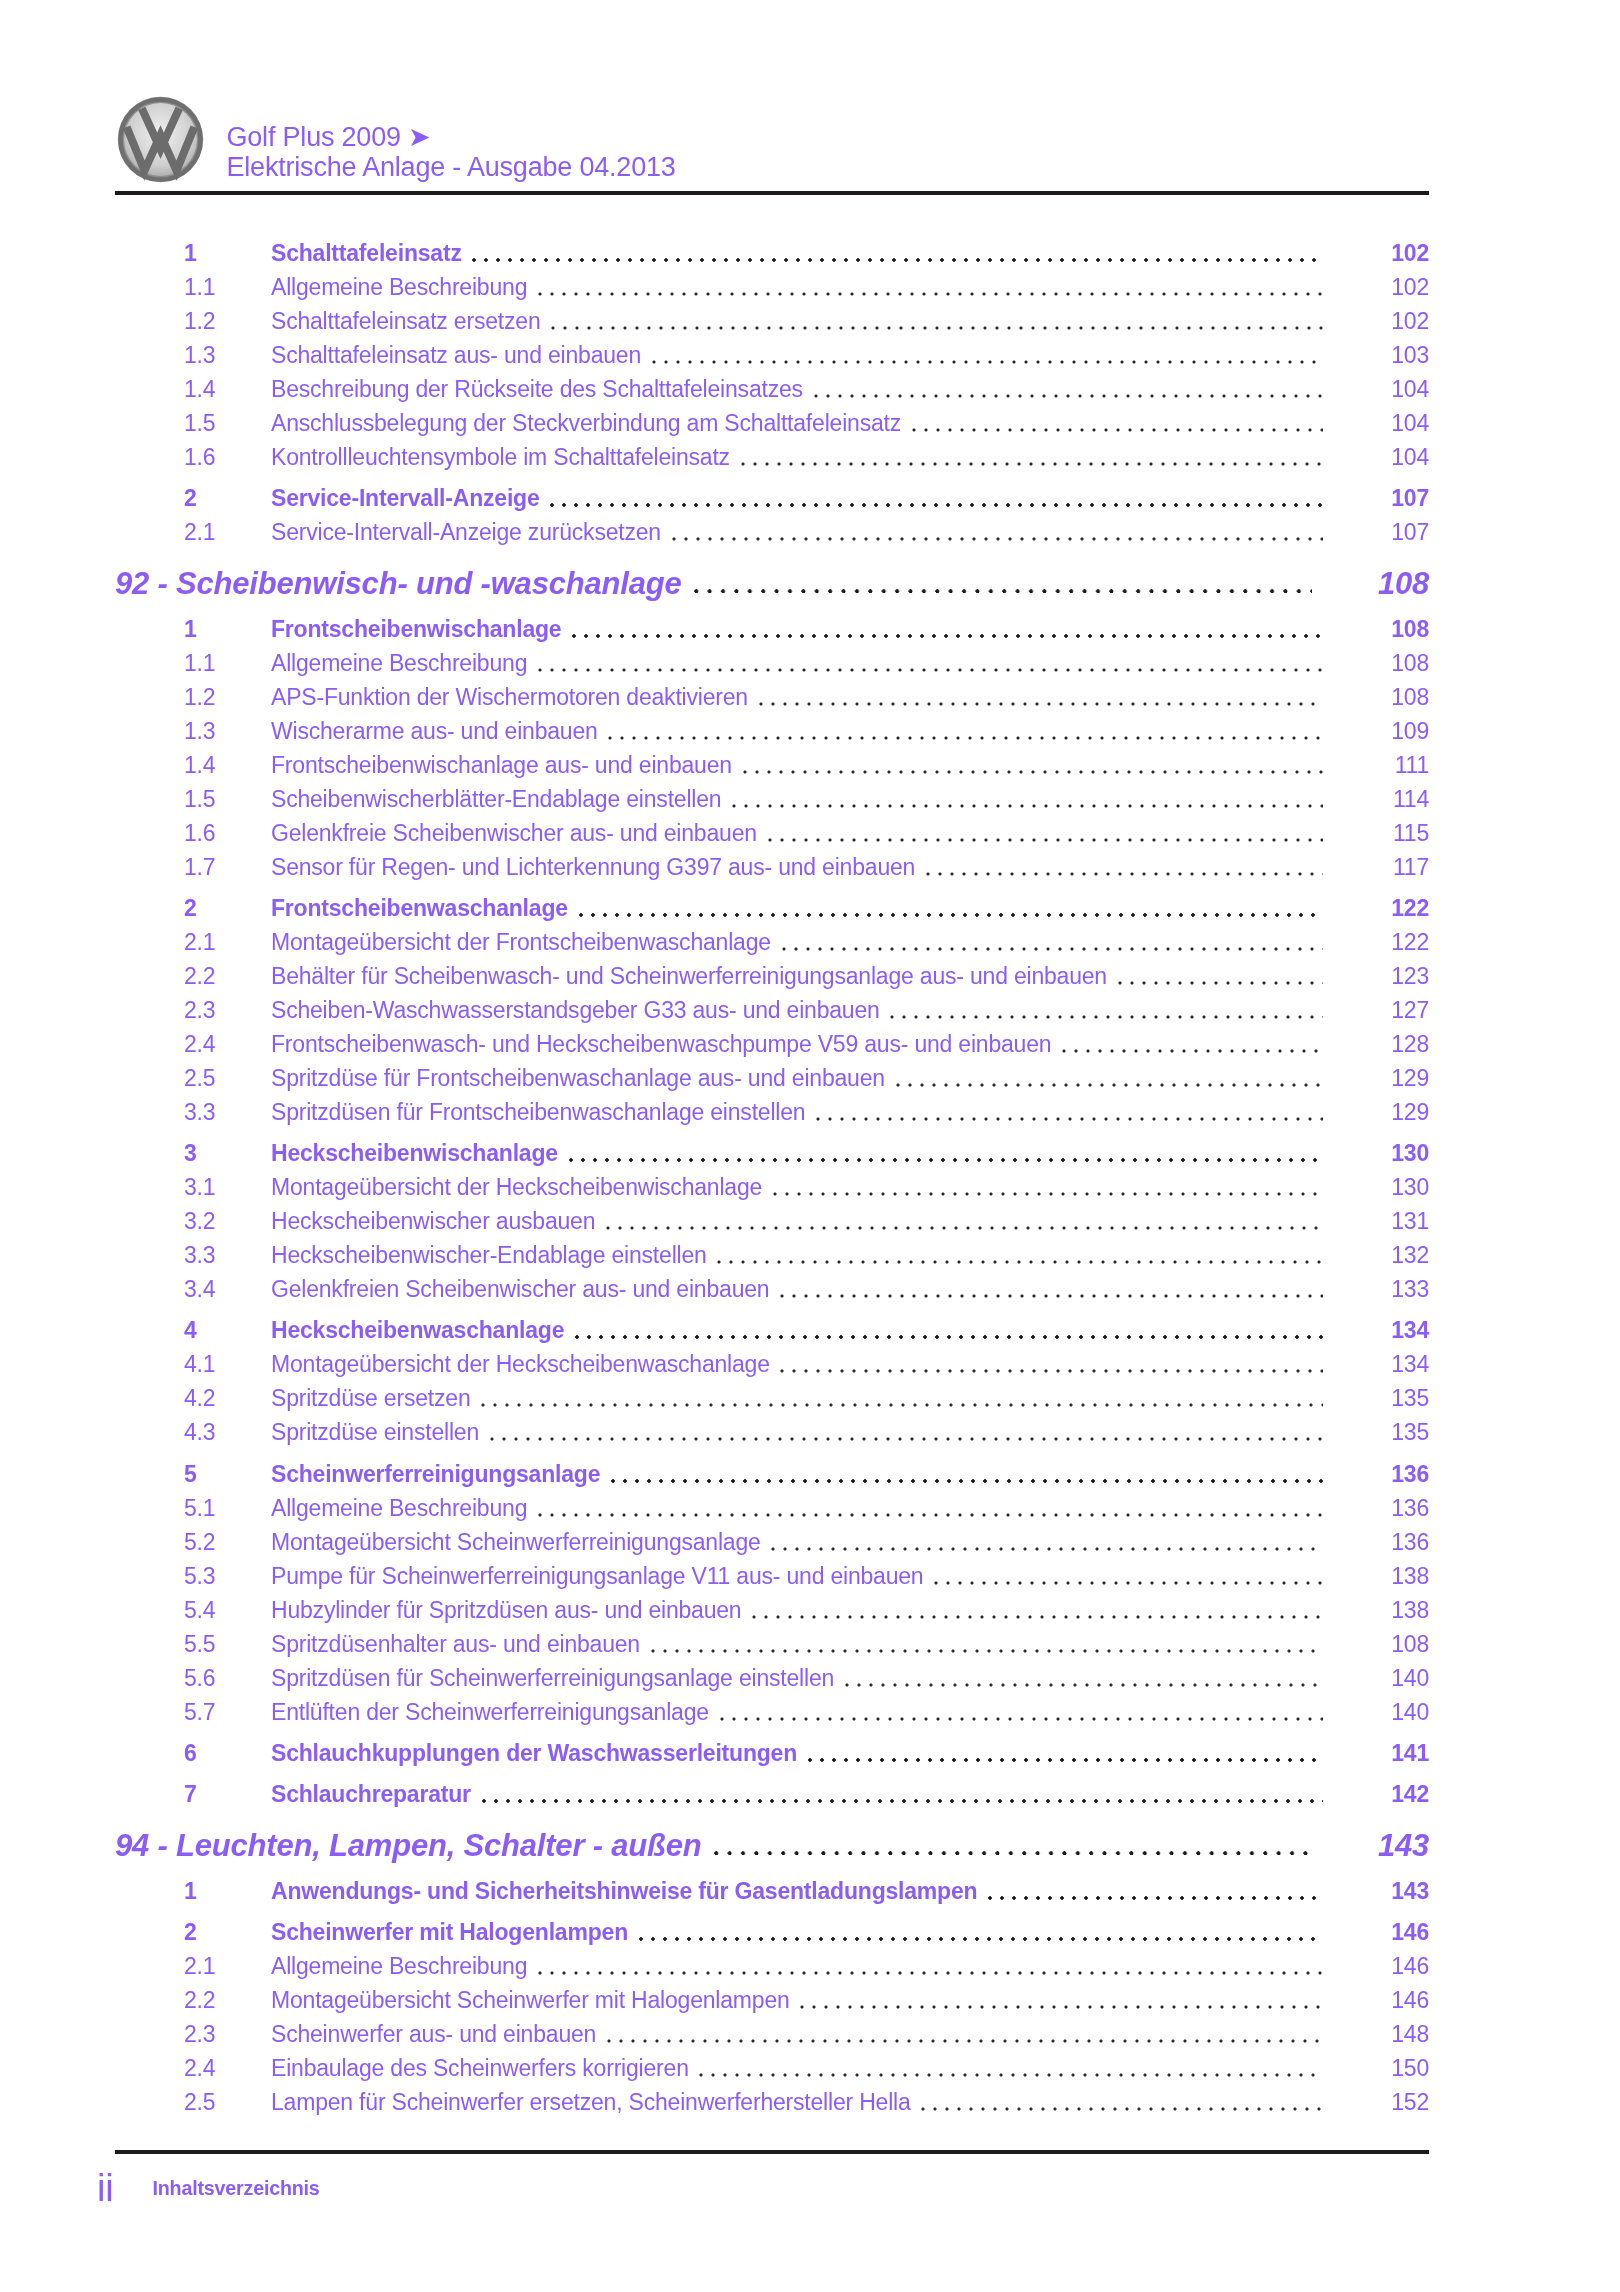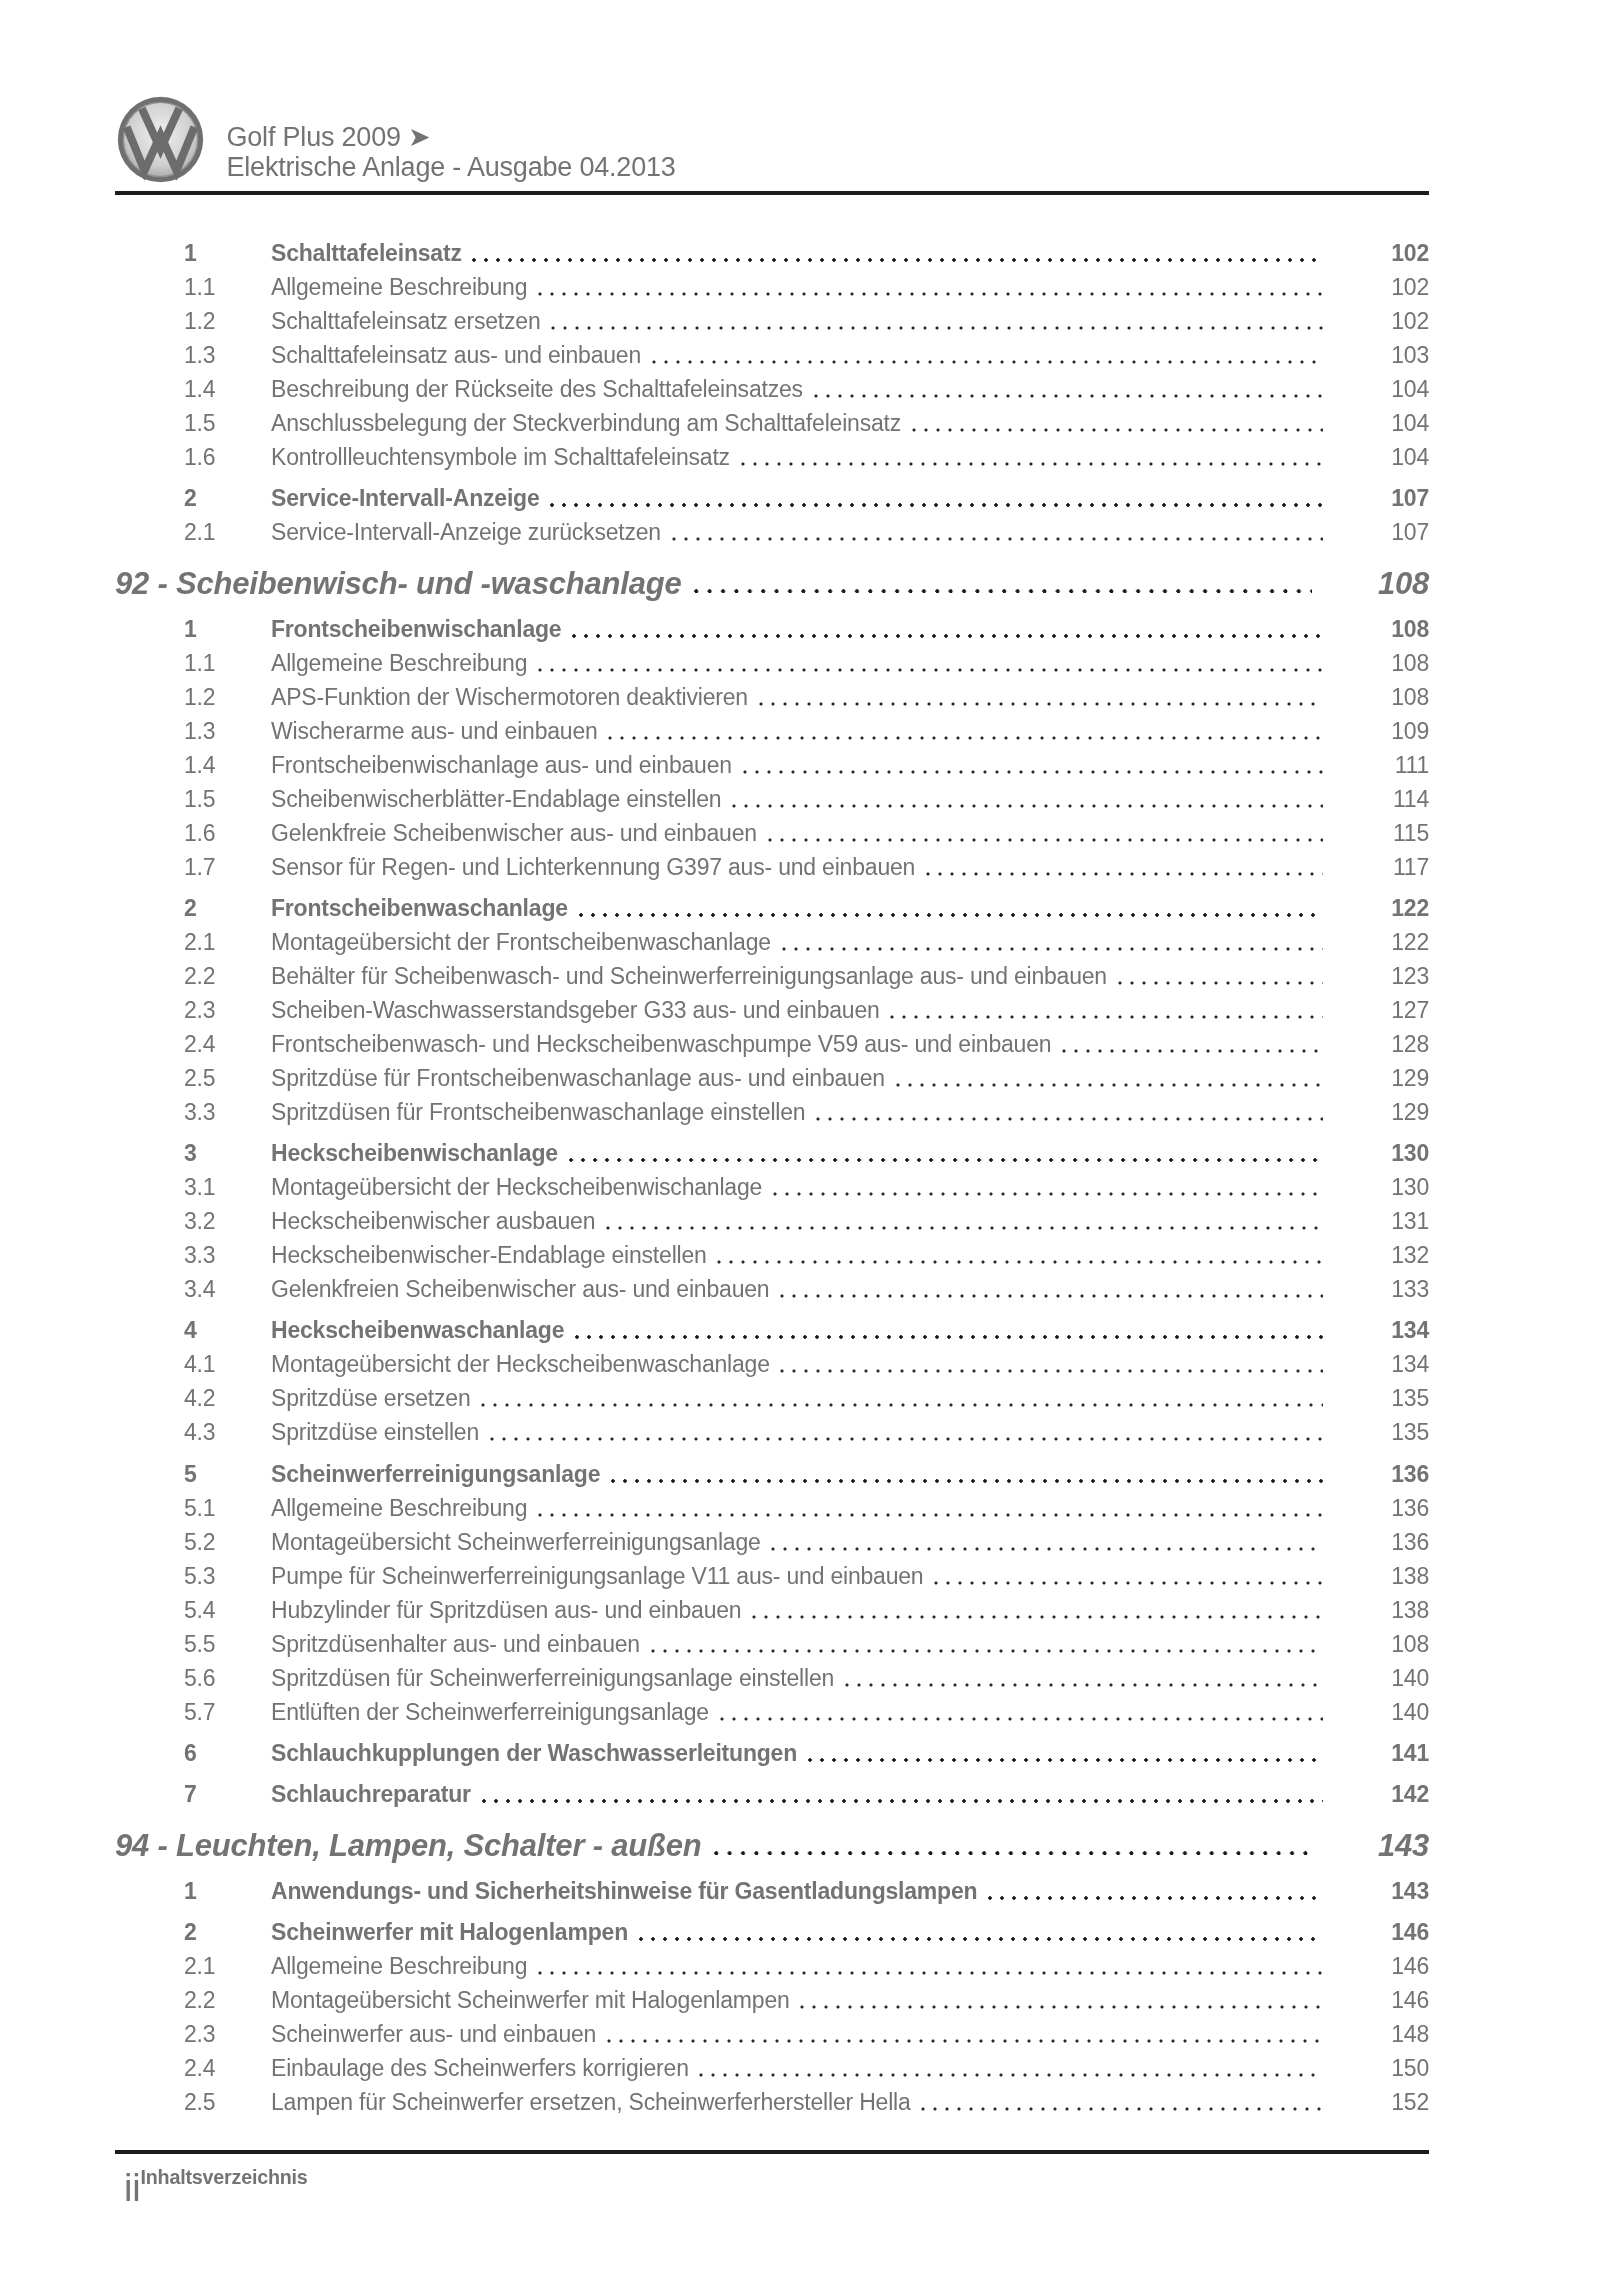--- a/index.html
+++ b/index.html
@@ -1,20 +1,20 @@
 <!DOCTYPE html>
 <html style="font-size:14.3px"><head>
 <meta charset="utf-8">
 <style>
   html,body { margin:0; padding:0; background:#9c9c9c; }
   .page {
     position:relative; width:1620px; height:2293px;
     background:#ffffff; overflow:hidden;
     font-family:"Liberation Sans", sans-serif;
-    color:#737373; letter-spacing:-0.2px;
+    color:#8b5cf6; letter-spacing:-0.2px;
   }
 
   
   .header { position:absolute; top:95px; left:116px; display:flex; align-items:flex-end; gap:21.5px; }
   .logo { width:89px; height:89px; flex:none; }
   .header-text { display:flex; flex-direction:column; padding-bottom:1.8px; }
   .header-line { font-size:27px; line-height:29.6px; white-space:nowrap; }
   .rule { position:absolute; left:115px; width:1314px; height:3.6px; background:#1d1b1c; }
   .header-rule { top:191px; }
   .footer-rule { top:2150px; }
@@ -49,21 +49,21 @@
     font-size:31px; font-weight:700; white-space:nowrap;font-style:italic;
   }
   .chapter-row .leader {
     background-image:radial-gradient(circle at 2.3px 2.3px, #1b191a 1.8px, rgba(0,0,0,0) 2.2px);
     background-size:13.4px 5.4px; background-position:0 calc(100% - 9.9px);
     margin-left:12.5px; margin-right:14.3px;
   }
   .chapter-row .pg { min-width:63px; }
 
   
-  .footer { position:absolute; top:2166px; left:124px; display:flex; align-items:flex-start; }
+  .footer { position:absolute; top:2166px; left:97px; display:flex; align-items:center; gap:39px; }
   .page-marker { font-size:38px; line-height:45px; }
   .footer-label { font-size:19.7px;font-weight:bold; }
 </style>
 </head>
 <body>
 
 <div class="page">
 
   <header class="header">
     <span class="logo">

